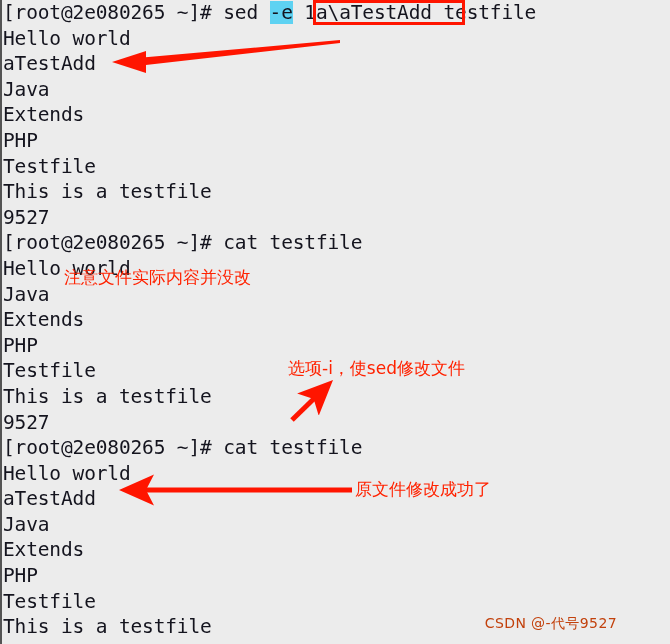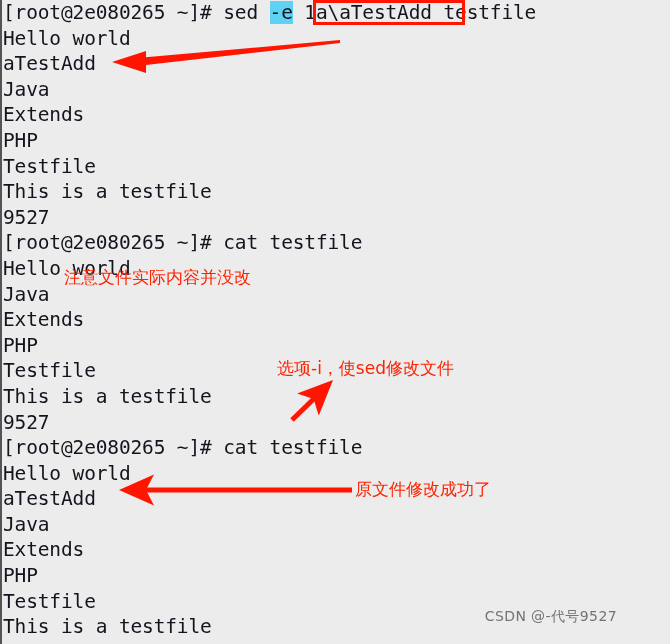--- a/index.html
+++ b/index.html
@@ -66,22 +66,22 @@
     position: absolute;
     left: 0;
     top: 0;
     width: 670px;
     height: 644px;
     pointer-events: none;
   }
   .watermark {
     position: absolute;
     right: 9px;
-    bottom: 18px;
-    color: #737373;
+    bottom: 11px;
+    color: #c2410c;
     font-family: "DejaVu Sans", "Liberation Sans", sans-serif;
     font-size: 14px;
     letter-spacing: 0.4px;
     white-space: pre;
   }
 </style>
 </head>
 <body>
 
 <div id="screen">
@@ -139,19 +139,19 @@
       <line x1="292" y1="420" x2="328" y2="385" stroke="#ff1500" stroke-width="5" marker-end="url(#ah)"></line>
     </g>
 
     <g>
       <line x1="352" y1="490" x2="126" y2="490" stroke="#ff1500" stroke-width="5" marker-end="url(#ah)"></line>
     </g>
   </svg>
 
   <div class="note" style="left:64px; top:267px;">注意文件实际内容并没改</div>
 
-  <div class="note" style="left:277px; top:358px;">选项-i，使sed修改文件</div>
+  <div class="note" style="left:288px; top:358px;">选项-i，使sed修改文件</div>
 
   <div class="note" style="left:355px; top:479px;text-align:center;">原文件修改成功了</div>
 
   <div class="watermark">CSDN @-代号9527</div>
 
 </div>
 
 </body></html>

